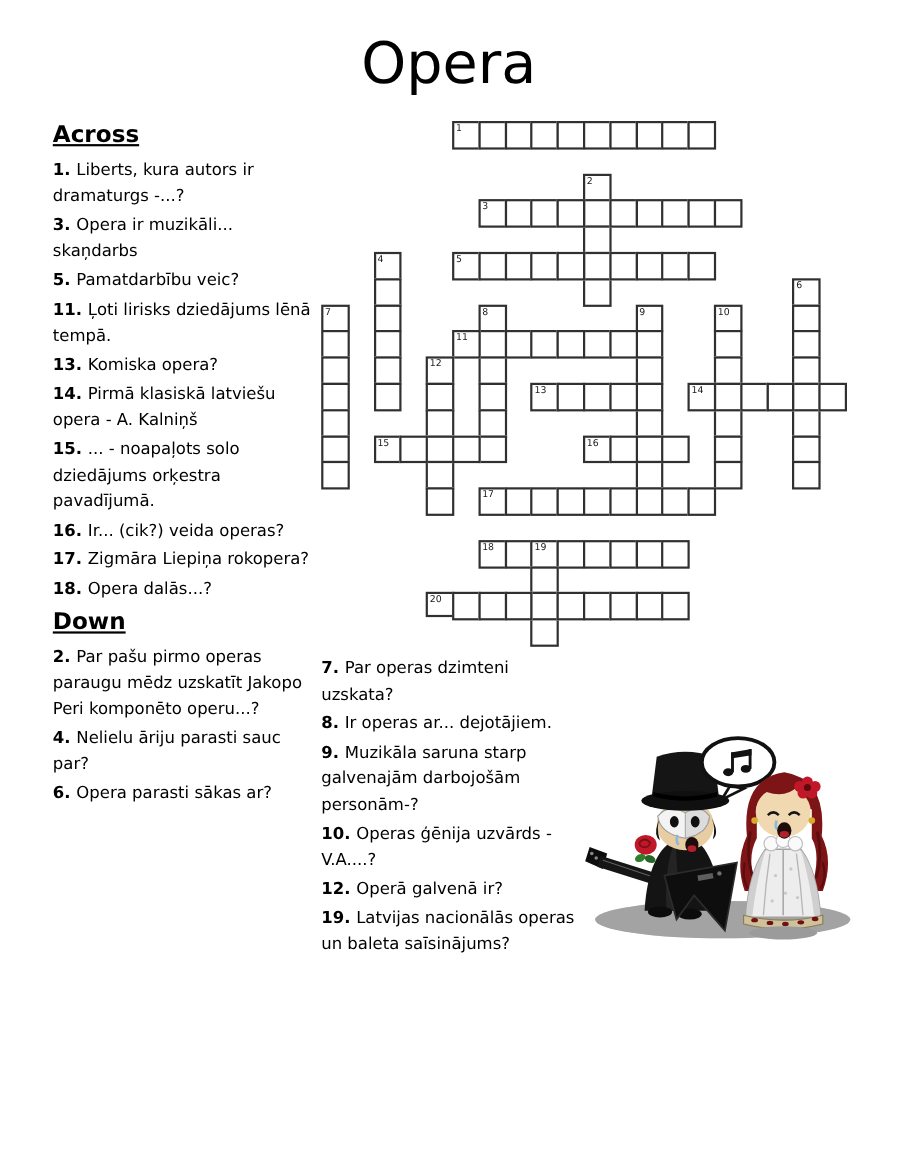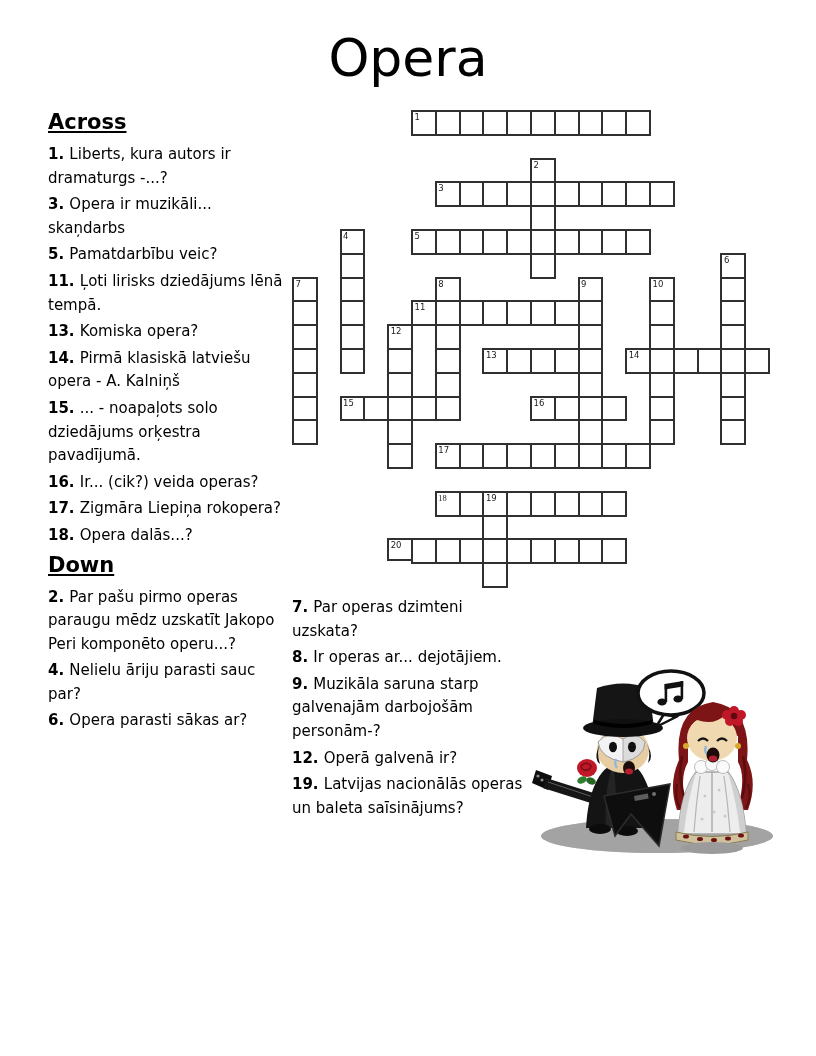--- a/index.html
+++ b/index.html
@@ -175,21 +175,21 @@
       <div class="cell" style="left: 434.8px; top: 443.2px; width: 25.8px; height: 25.8px;">
         <span class="cellnum">17</span>
       </div>
       <div class="cell" style="left: 458.6px; top: 443.2px; width: 25.8px; height: 25.8px;"></div>
       <div class="cell" style="left: 482.4px; top: 443.2px; width: 25.8px; height: 25.8px;"></div>
       <div class="cell" style="left: 506.2px; top: 443.2px; width: 25.8px; height: 25.8px;"></div>
       <div class="cell" style="left: 530px; top: 443.2px; width: 25.8px; height: 25.8px;"></div>
       <div class="cell" style="left: 553.8px; top: 443.2px; width: 25.8px; height: 25.8px;"></div>
       <div class="cell" style="left: 601.4px; top: 443.2px; width: 25.8px; height: 25.8px;"></div>
       <div class="cell" style="left: 625.2px; top: 443.2px; width: 25.8px; height: 25.8px;"></div>
-      <div class="cell" style="left: 434.8px; top: 490.8px; width: 25.8px; height: 25.8px; font-family: Liberation Serif, serif;">
+      <div class="cell" style="left: 434.8px; top: 490.8px; width: 25.8px; height: 25.8px;">
         <span class="cellnum">18</span>
       </div>
       <div class="cell" style="left: 458.6px; top: 490.8px; width: 25.8px; height: 25.8px;"></div>
       <div class="cell" style="left: 482.4px; top: 490.8px; width: 25.8px; height: 25.8px;">
         <span class="cellnum">19</span>
       </div>
       <div class="cell" style="left: 506.2px; top: 490.8px; width: 25.8px; height: 25.8px;"></div>
       <div class="cell" style="left: 530px; top: 490.8px; width: 25.8px; height: 25.8px;"></div>
       <div class="cell" style="left: 553.8px; top: 490.8px; width: 25.8px; height: 25.8px;"></div>
       <div class="cell" style="left: 577.6px; top: 490.8px; width: 25.8px; height: 25.8px;"></div>
@@ -230,20 +230,21 @@
         <div class="clue"><span class="num">4. </span><span>Nelielu āriju parasti sauc par?</span></div>
         <div class="clue"><span class="num">6. </span><span>Opera parasti sākas ar?</span></div>
       </div>
   </div>
 
   <div class="clues-col clues-mid">
     <div id="down-list-mid">
         <div class="clue"><span class="num">7. </span><span>Par operas dzimteni uzskata?</span></div>
         <div class="clue"><span class="num">8. </span><span>Ir operas ar... dejotājiem.</span></div>
         <div class="clue"><span class="num">9. </span><span>Muzikāla saruna starp galvenajām darbojošām personām-?</span></div>
+        <div class="clue"><span class="num">10. </span><span>Operas ģēnija uzvārds - V.A....?</span></div>
         <div class="clue"><span class="num">12. </span><span>Operā galvenā ir?</span></div>
         <div class="clue"><span class="num">19. </span><span>Latvijas nacionālās operas un baleta saīsinājums?</span></div>
       </div>
   </div>
 
   <svg class="illus" viewBox="0 0 260 205">
 
     <ellipse cx="127" cy="172" rx="116" ry="17" fill="#a8a8a8"></ellipse>
     <ellipse cx="127" cy="172" rx="116" ry="17" fill="#9d9d9d" opacity="0.5"></ellipse>
 

